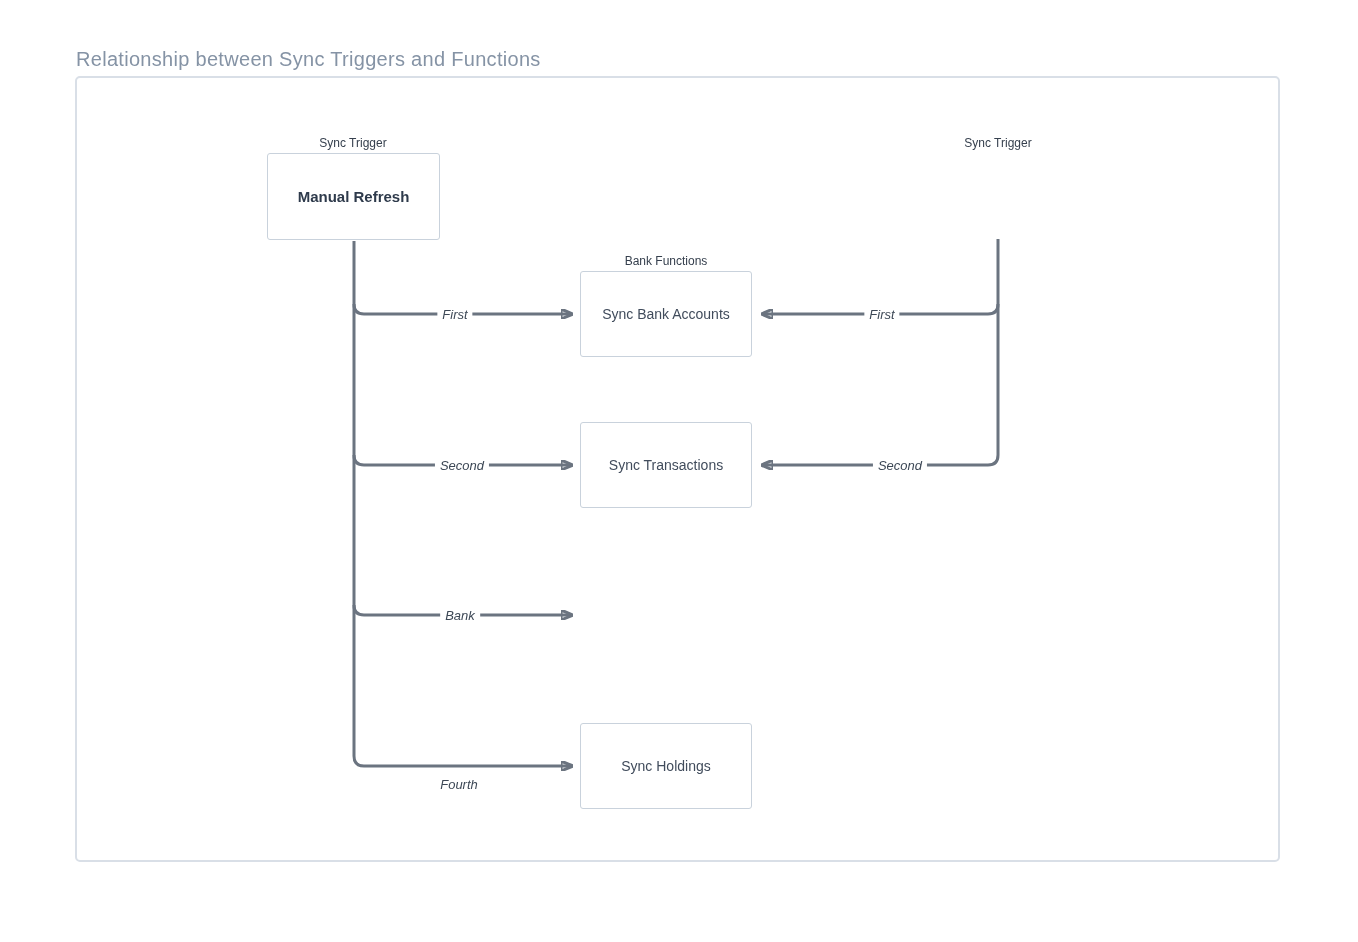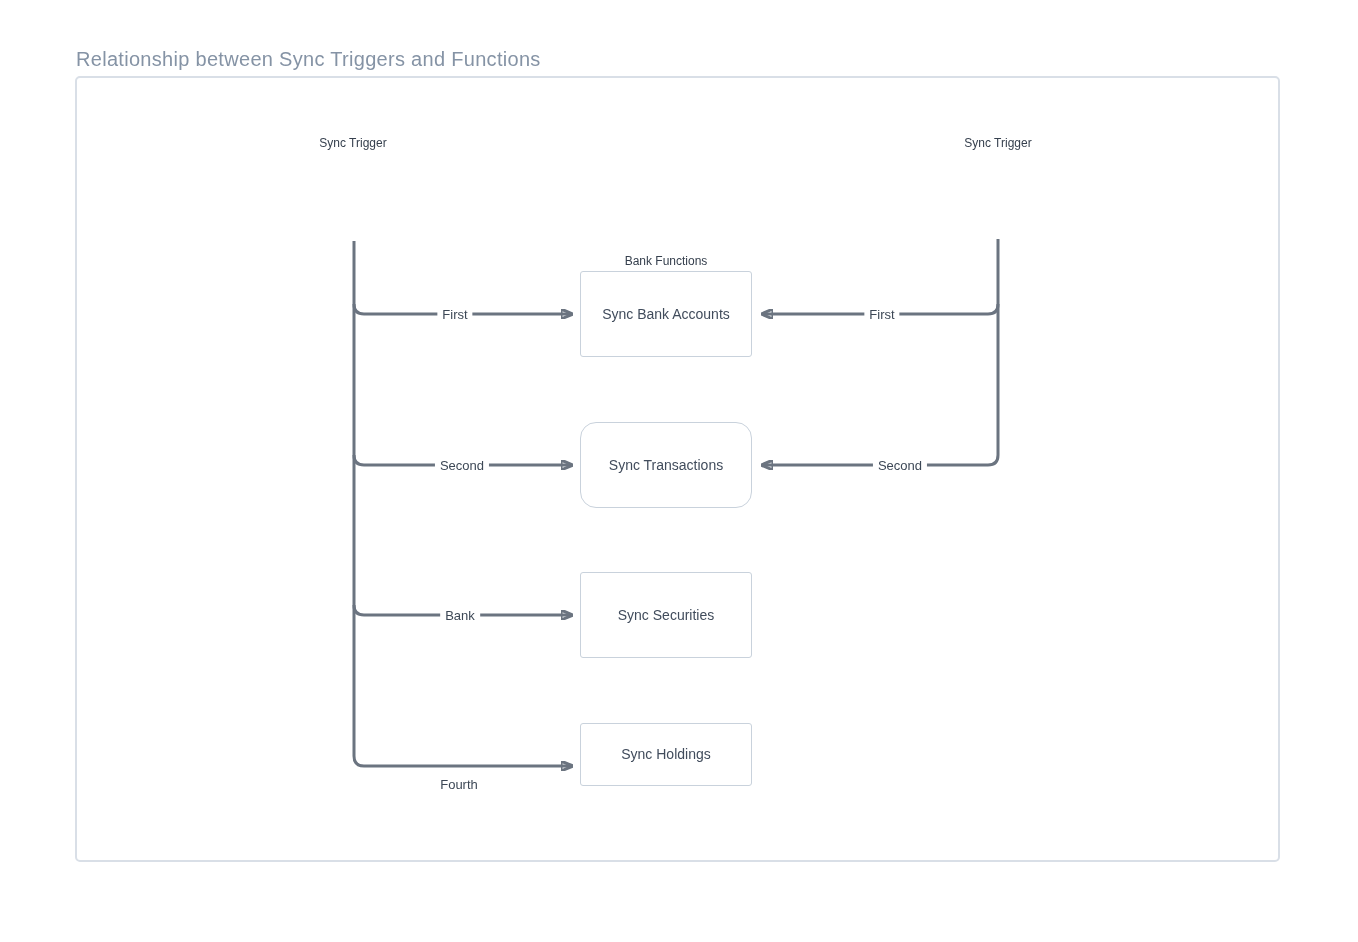--- a/index.html
+++ b/index.html
@@ -43,28 +43,28 @@
     display:flex;flex-direction:column;align-items:center;justify-content:center;
     text-align:center;
   }
   .node .node-title{font-size:15px;font-weight:700;color:var(--trigger-text);line-height:21px;}
   .node .node-subtitle{font-size:14px;font-weight:400;color:var(--box-text);line-height:20px;}
   .node.fn .node-title{font-size:14px;font-weight:400;color:var(--box-text);}
 
   .trigger-left{left:267px;top:153px;width:173px;height:87px;}
   .trigger-right{left:912px;top:153px;width:173px;height:85px;}
   .fn-1{left:580px;top:271px;width:172px;height:86px;}
-  .fn-2{left:580px;top:422px;width:172px;height:86px;border-radius:16px;}
+  .fn-2{left:580px;top:422px;width:172px;height:86px;}
   .fn-3{left:580px;top:572px;width:172px;height:86px;}
-  .fn-4{left:580px;top:723px;width:172px;height:63px;}
+  .fn-4{left:580px;top:723px;width:172px;height:86px;}
 
   .edge-label{
     position:absolute;transform:translate(-50%,-50%);
     background:#fff;padding:0 5px;
-    font-size:13px;font-weight:500;color:var(--edge-text);white-space:nowrap;
+    font-size:13px;font-weight:500;color:var(--edge-text);white-space:nowrap;font-style:italic;
   }
   .el-l1{left:455px;top:314px;}
   .el-l2{left:462px;top:465px;}
   .el-l3{left:460px;top:615px;}
   .el-l4{left:459px;top:784px;}
   .el-r1{left:882px;top:314px;}
   .el-r2{left:900px;top:465px;}
 </style>
 </head>
 <body>
@@ -90,29 +90,30 @@
 
     <path d="M998,239 L998,455 Q998,465 988,465 L762,465" marker-end="url(#arr)"></path>
 
     <path d="M998,304 Q998,314 988,314 L762,314" marker-end="url(#arr)"></path>
   </svg>
 
   <div class="group-label" style="left:353px;top:136px;">Sync Trigger</div>
   <div class="group-label" style="left:998px;top:136px;">Sync Trigger</div>
   <div class="group-label" style="left:666px;top:254px;">Bank Functions</div>
 
+  <div class="node trigger-left">
+    <div class="node-title">Manual Refresh</div>
+    <div class="node-subtitle"></div>
+  </div>
 
   <div class="node fn fn-1">
     <div class="node-title">Sync Bank Accounts</div>
   </div>
   <div class="node fn fn-2">
     <div class="node-title">Sync Transactions</div>
-  </div>
-  <div class="node fn fn-3">
-    <div class="node-title">Sync Securities</div>
   </div>
   <div class="node fn fn-4">
     <div class="node-title">Sync Holdings</div>
   </div>
 
   <span class="edge-label el-l1">First</span>
   <span class="edge-label el-l2">Second</span>
   <span class="edge-label el-l3">Bank</span>
   <span class="edge-label el-l4">Fourth</span>
   <span class="edge-label el-r1">First</span>

